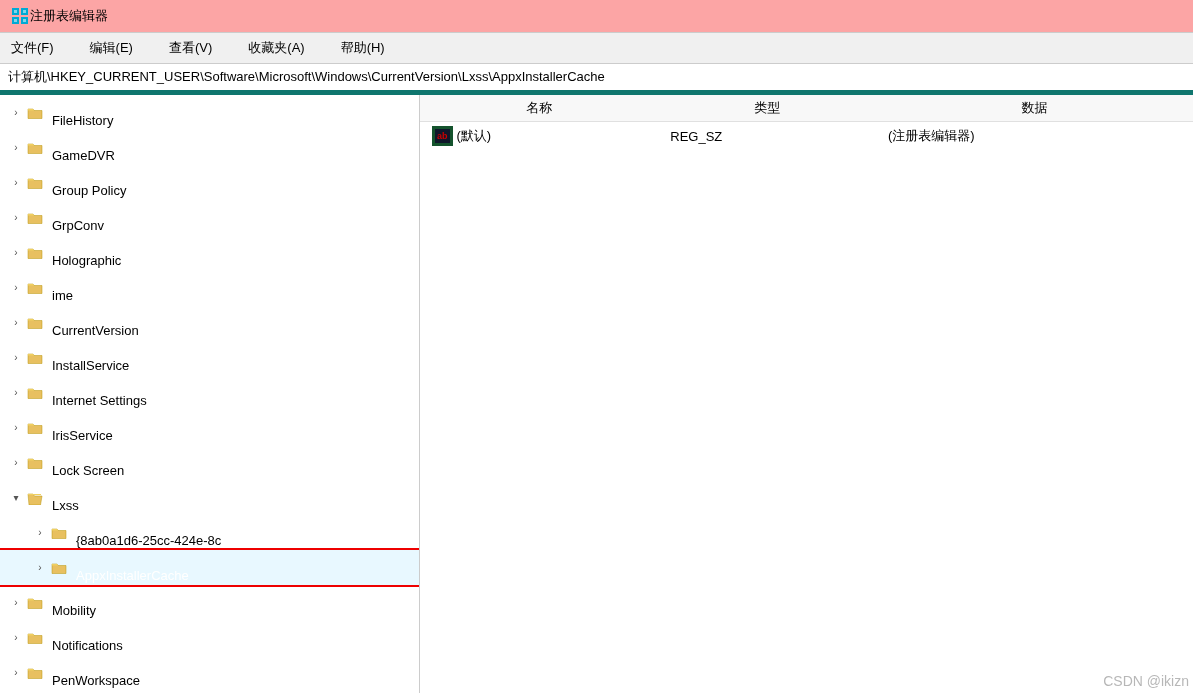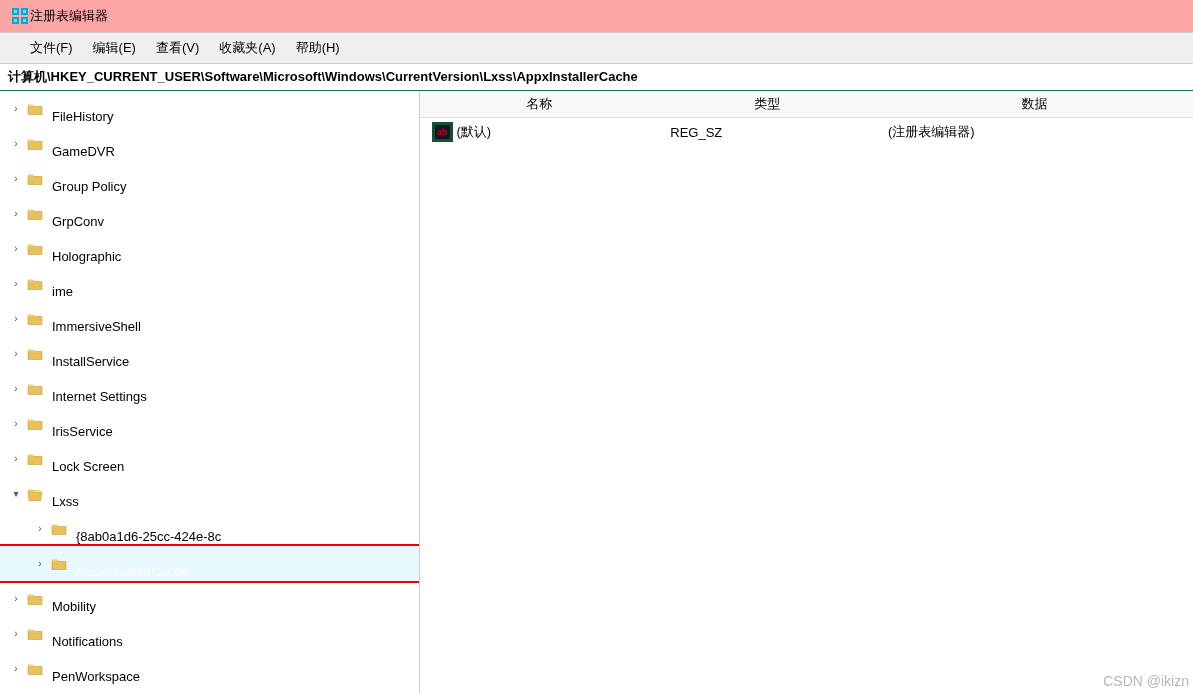--- a/index.html
+++ b/index.html
@@ -26,38 +26,37 @@
       display: inline-flex;
       align-items: center;
       justify-content: center;
     }
     .title-bar .app-title {
       font-size: 13px;
       font-weight: normal;
     }
     .menu-bar {
       background: #f0f0f0;
-      padding: 3px 22px;
+      padding: 3px 3px;
       display: flex;
-      gap: 4px;
+      gap: 20px;
       border-bottom: 1px solid #ccc;
     }
     .menu-item {
       padding: 3px 8px;
       cursor: pointer;
       font-size: 13px;
     }
     .breadcrumb-bar {
       background: #fff;
       padding: 4px 8px;
-      border-bottom: 1px solid #0f766e;
+      border-bottom: 5px solid #0f766e;
       font-size: 13px;
       white-space: nowrap;
       overflow: hidden;
-      font-weight: bold;
     }
     .main-content {
       display: flex;
       height: calc(693px - 88px);
     }
     .tree-panel {
       width: 420px;
       border-right: 1px solid #ccc;
       background: #fff;
       overflow-y: auto;
@@ -264,21 +263,21 @@
       </div>
       <div class="tree-item">
         <span style="padding-left:4px; display:flex; align-items:center; gap:2px; width:100%;">
           <span class="expand-icon" style="color:#555;">›</span>
           <span class="folder-icon">
             <svg class="folder-svg" viewBox="0 0 16 14" fill="none" xmlns="http://www.w3.org/2000/svg">
       <path d="M1 3h5l1 1.5H15v8H1V3z" fill="#e8c060" stroke="#b8960a" stroke-width="0.5"></path>
       <path d="M1 3h5l1 1.5H1V3z" fill="#f0d060"></path>
     </svg>
           </span>
-          <span class="item-label">ImmersiveShell</span>
+          <span class="item-label">CurrentVersion</span>
         </span>
       </div>
       <div class="tree-item">
         <span style="padding-left:4px; display:flex; align-items:center; gap:2px; width:100%;">
           <span class="expand-icon" style="color:#555;">›</span>
           <span class="folder-icon">
             <svg class="folder-svg" viewBox="0 0 16 14" fill="none" xmlns="http://www.w3.org/2000/svg">
       <path d="M1 3h5l1 1.5H15v8H1V3z" fill="#e8c060" stroke="#b8960a" stroke-width="0.5"></path>
       <path d="M1 3h5l1 1.5H1V3z" fill="#f0d060"></path>
     </svg>

